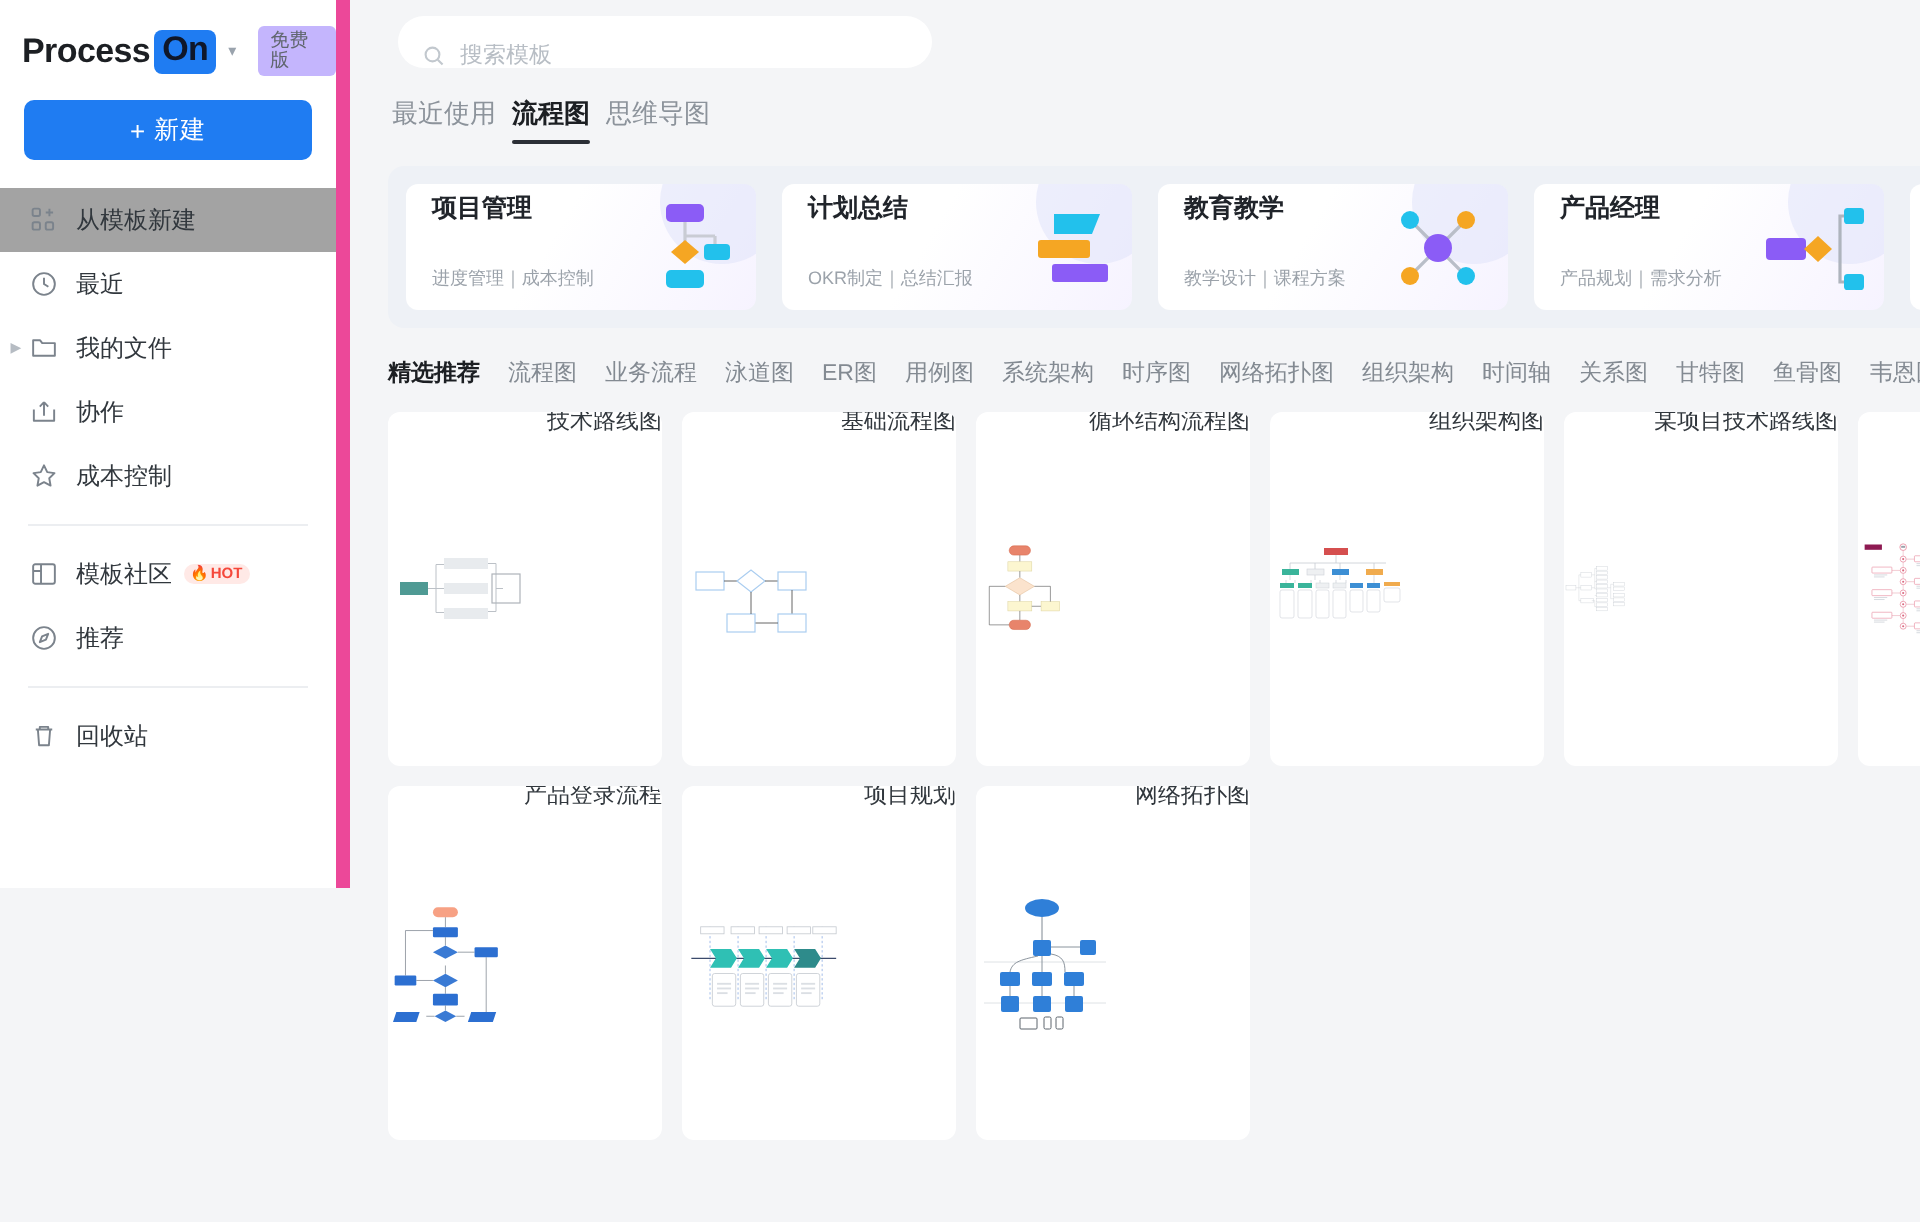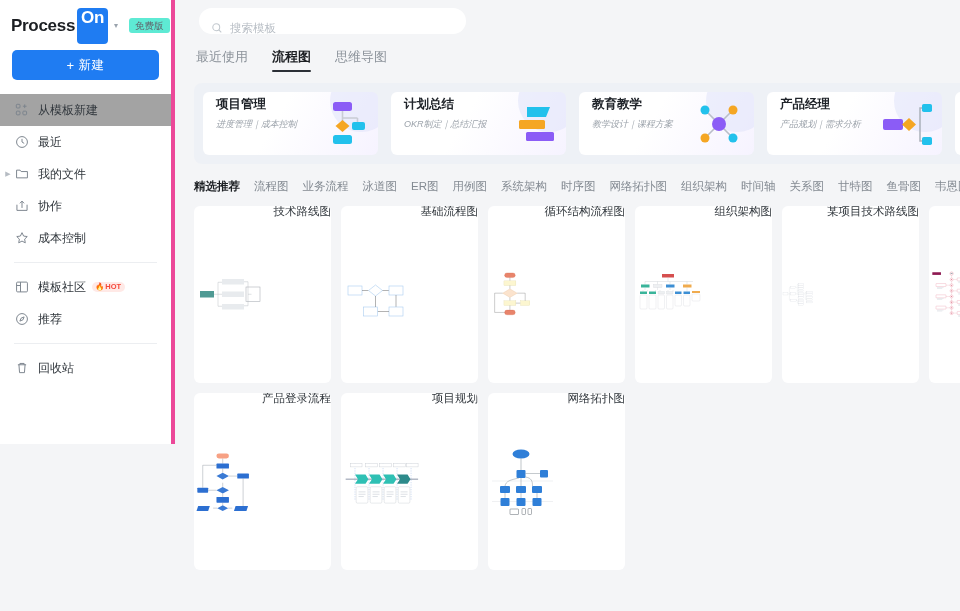--- a/index.html
+++ b/index.html
@@ -7,32 +7,32 @@
     width: 960px; height: 611px;
     font-family: "Liberation Sans", "DejaVu Sans", sans-serif;
     background: #f4f5f7;
     overflow: hidden;
   }
   .app { display: flex; width: 960px; height: 611px; }
 
   
   .sidebar {
     width: 175px; height: 444px; background: #ffffff;
-    border-right: 4px solid #ec4899;
+    border-right: 7px solid #ec4899;
     flex: 0 0 175px; position: relative;
   }
   .logo-row { display: flex; align-items: center; padding: 13px 0 0 11px; height: 38px; }
   .logo-process { font-size: 17px; font-weight: bold; color: #1c1f23; letter-spacing: -.3px; }
   .logo-on {
-    background: #1f7cf2; color: #ffffff; font-size: 17px; font-weight: bold;
-    border-radius: 4px; padding: 0px 4px 16px 4px; margin-left: 2px; letter-spacing: -.3px;
+    background: #1f7cf2; color: #0f172a; font-size: 17px; font-weight: bold;
+    border-radius: 4px; padding: 0px 4px 2px 4px; margin-left: 2px; letter-spacing: -.3px;
   }
   .logo-caret { margin-left: 6px; color: #9aa3ad; font-size: 8px; }
   .free-badge {
-    margin-left: 11px; background: #5eead4; color: #60666e;
+    margin-left: 11px; background: #c4b5fd; color: #60666e;
     font-size: 9.5px; border-radius: 3px; padding: 3px 6px; line-height: 1;
   }
   .new-btn {
     margin: 12px 12px 0 12px; height: 30px; background: #1f7cf2; color: #fff;
     border-radius: 5px; display: flex; align-items: center; justify-content: center;
     font-size: 12.5px; font-weight: 500; cursor: pointer; letter-spacing: .5px;
   }
   .new-btn .plus { font-size: 13px; margin-right: 4px; font-weight: 400; }
   .nav { margin-top: 14px; }
   .nav-item {
@@ -66,21 +66,21 @@
     display: flex; align-items: flex-end; padding: 0 12px; cursor: text;
   }
   .search-ico { color: #c2c8ce; margin-right: 7px; display: flex; }
   .search-input {
     border: none; outline: none; font-size: 11.5px; color: #31373d;
     background: transparent; width: 200px;
     font-family: "Liberation Sans", "DejaVu Sans", sans-serif;
   }
   .search-input::placeholder { color: #b8bec5; }
 
-  .top-tabs { display: flex; align-items: flex-end; padding: 14px 0 0 19px; gap: 20px; }
+  .top-tabs { display: flex; align-items: flex-end; padding: 14px 0 0 19px; gap: 4px; }
   .top-tab {
     font-size: 13px; color: #8c939b; cursor: pointer; padding: 0 2px 6px 2px;
     position: relative;
   }
   .top-tab.active { color: #1c1f23; font-weight: bold; }
   .top-tab.active::after {
     content: ''; position: absolute; left: 2px; right: 2px; bottom: 0;
     height: 2.5px; background: #2b2f36; border-radius: 2px;
   }
 
@@ -95,21 +95,21 @@
     background: linear-gradient(120deg, #ffffff 42%, #f6f3ff 100%);
     position: relative; overflow: hidden; cursor: pointer;
     padding: 4px 0 0 13px;
   }
   .cat-card::before {
     content: ''; position: absolute; right: -14px; top: -22px;
     width: 62px; height: 62px; border-radius: 50%;
     background: rgba(222,226,250,.5);
   }
   .cat-title { font-size: 12.5px; font-weight: bold; color: #20242a; position: relative; }
-  .cat-sub { font-size: 9px; color: #9ba2aa; margin-top: 5px; position: relative; font-style: italic; }
+  .cat-sub { font-size: 9px; color: #9ba2aa; margin-top: 20px; position: relative; }
   .cat-art { position: absolute; right: 9px; top: 8px; width: 52px; height: 48px; }
 
   
   .filters {
     display: flex; gap: 14px; align-items: center; padding: 15px 0 0 19px;
     white-space: nowrap; overflow: hidden; width: 941px;
   }
   .filter {
     font-size: 11.5px; color: #838a92; cursor: pointer; flex: 0 0 auto;
   }

